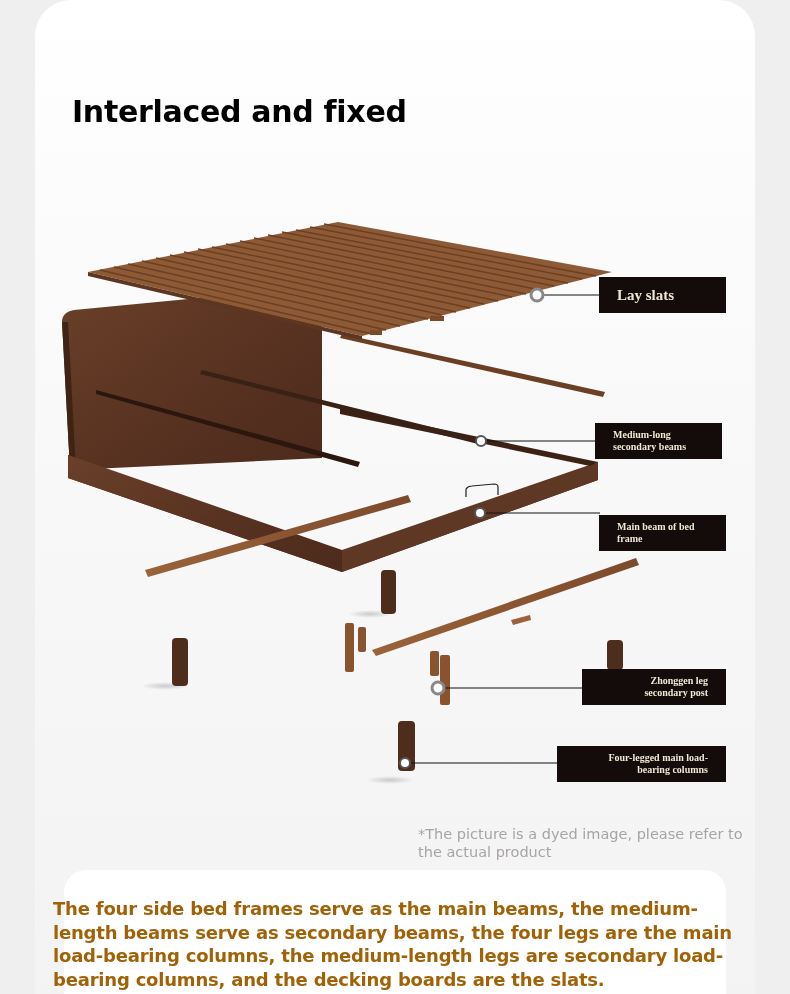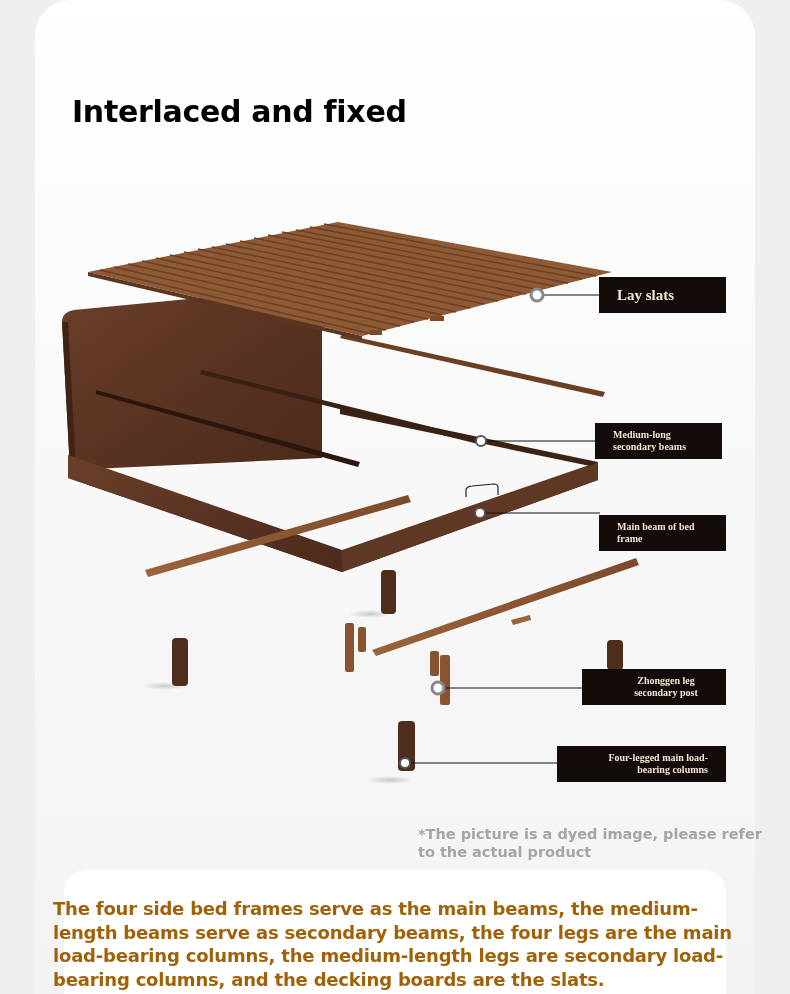--- a/index.html
+++ b/index.html
@@ -24,21 +24,21 @@
     position: absolute; background: #130c0b; color: #f3e7d3;
     font-weight: bold; box-sizing: border-box;
     display: flex; align-items: center;
   }
   .label span { display: block; line-height: 12px; font-family: Liberation Serif, serif; }
   .label.big { font-size: 15px; padding-left: 18px; }
   .label.small { font-size: 10px; padding-left: 18px; }
   .label.right { justify-content: flex-end; padding-right: 18px; padding-left: 0; text-align: right; }
   .disclaimer {
     position: absolute; left: 418px; top: 825px; width: 345px;
-    font-size: 14.5px; font-weight: bold; color: #a9a4a4; line-height: 18px;
+    font-size: 14.5px; font-weight: normal; color: #a9a4a4; line-height: 18px;
   }
   .bottom-card {
     position: absolute; left: 64px; top: 870px; width: 662px; height: 124px;
     background: #ffffff; border-radius: 22px 22px 0 0;
   }
   .description {
     position: absolute; left: 53px; top: 897px; width: 680px;
     font-size: 18px; font-weight: bold; color: #a16207; line-height: 23.5px;
     letter-spacing: -0.2px;
   }
@@ -146,21 +146,21 @@
 <div class="label big" style="left:599px;top:277px;width:127px;height:36px;">
   <span>Lay slats</span>
 </div>
 <div class="label small" style="left:595px;top:423px;width:127px;height:36px;">
   <span style="width:100px;">Medium-long secondary beams</span>
 </div>
 <div class="label small" style="left:599px;top:495px;width:127px;height:36px;margin-top:20px;">
   <span style="width:80px;">Main beam of bed frame</span>
 </div>
 <div class="label small right" style="left:582px;top:669px;width:144px;height:36px;">
-  <span style="width:84px;text-align:center;">Zhonggen leg secondary post</span>
+  <span style="width:84px;">Zhonggen leg secondary post</span>
 </div>
 <div class="label small right" style="left:557px;top:746px;width:169px;height:36px;">
   <span style="width:118px;">Four-legged main load-bearing columns</span>
 </div>
 
 <div class="disclaimer">*The picture is a dyed image, please refer to the actual product</div>
 
 <div class="bottom-card"></div>
 <p class="description" style="margin:0;">The four side bed frames serve as the main beams, the medium-length beams serve as secondary beams, the four legs are the main load-bearing columns, the medium-length legs are secondary load-bearing columns, and the decking boards are the slats.</p>
 

